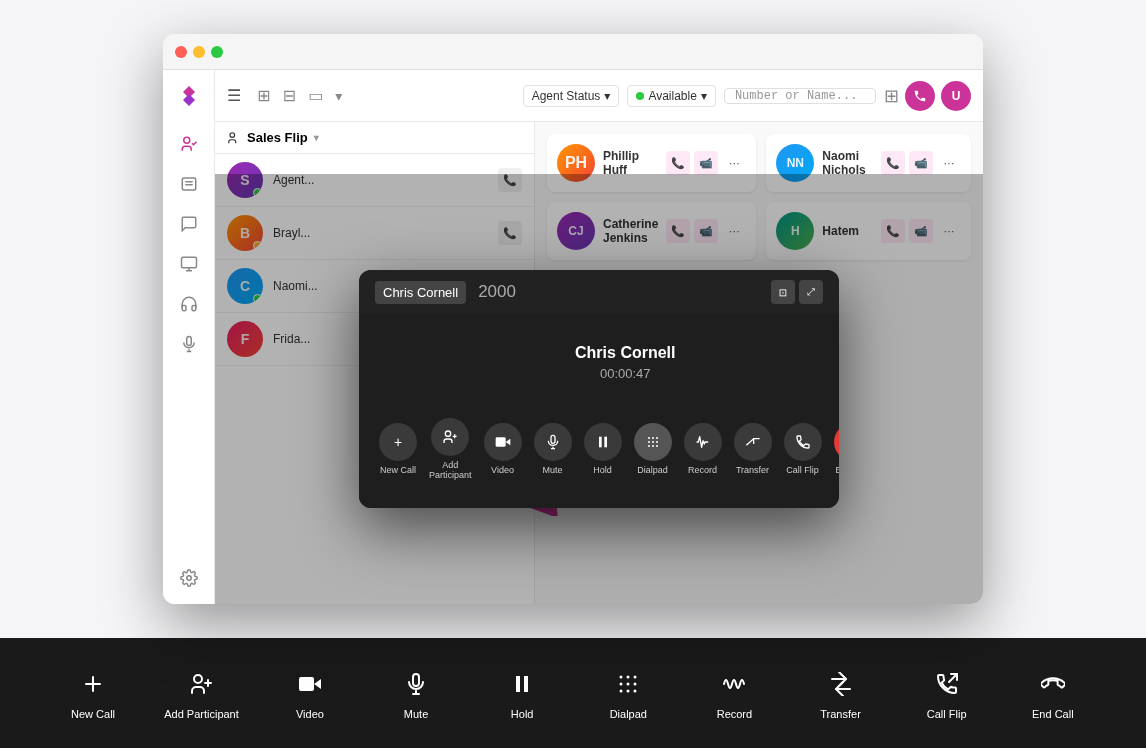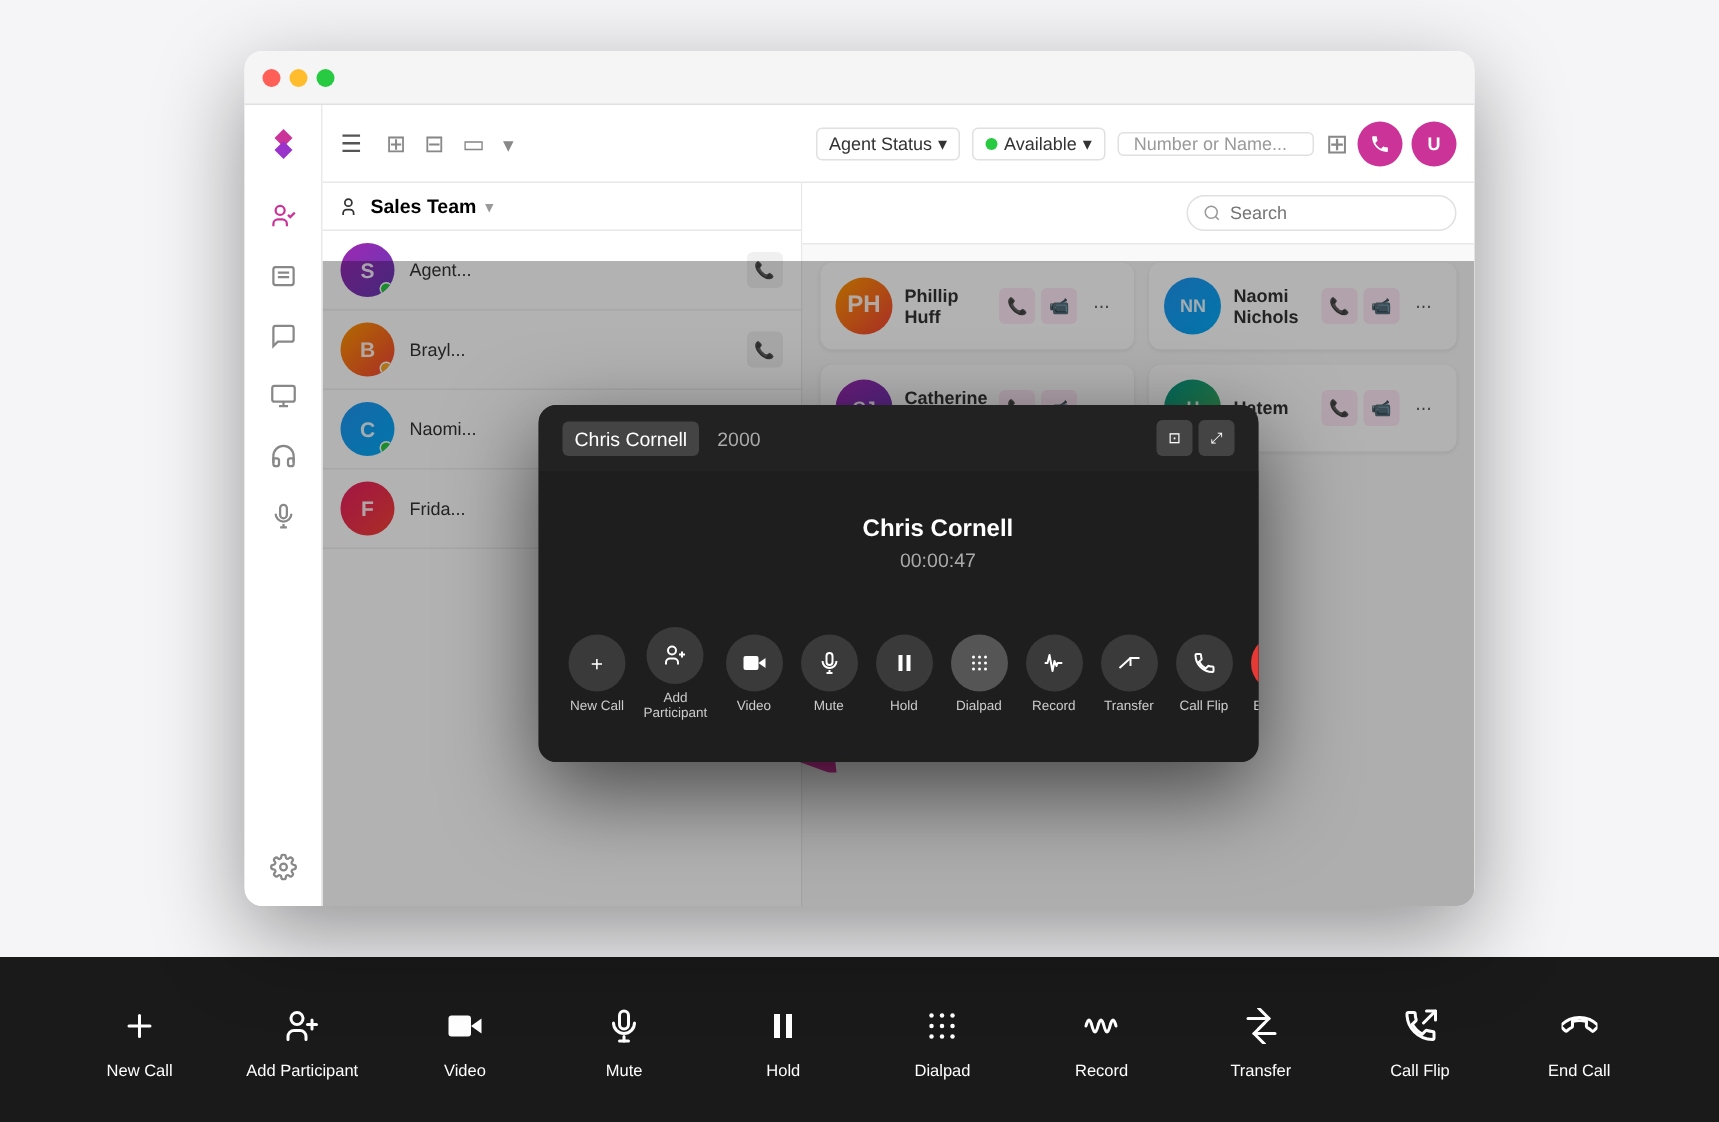--- a/index.html
+++ b/index.html
@@ -103,21 +103,22 @@
     .header-spacer { flex: 1; }
     .status-badge {
       display: flex; align-items: center; gap: 4px;
       font-size: 12px; color: #333; cursor: pointer;
       border: 1px solid #e0e0e0; border-radius: 4px; padding: 3px 8px;
     }
     .status-dot { width: 8px; height: 8px; border-radius: 50%; background: #28ca41; }
     .phone-input-box {
       border: 1px solid #e0e0e0; border-radius: 4px;
       padding: 0 10px; font-size: 12px; color: #999;
-      width: 131px;
+      width: 152px;
+      font-family: Liberation Mono, monospace;
     }
     .avatar-circle {
       width: 30px; height: 30px; border-radius: 50%;
       background: #cc3399;
       display: flex; align-items: center; justify-content: center;
       color: white; font-size: 12px; font-weight: bold;
     }
     .phone-icon-btn {
       width: 30px; height: 30px; border-radius: 50%;
       background: #cc3399;
@@ -260,21 +261,21 @@
       gap: 12px;
     }
     .call-tab {
       color: #fff;
       font-size: 13px;
       font-weight: 500;
       padding: 4px 8px;
       border-radius: 4px;
     }
     .call-tab.active { background: #444; }
-    .call-ext { color: #aaa; font-size: 13px; }
+    .call-ext { color: #aaa; font-size: 17px; }
     .call-header-actions { margin-left: auto; display: flex; gap: 4px; }
     .call-header-btn {
       width: 24px; height: 24px; border-radius: 4px;
       background: #444; display: flex; align-items: center;
       justify-content: center; color: #fff; font-size: 10px; cursor: pointer;
     }
 
     .call-modal-body {
       display: flex;
     }
@@ -490,21 +491,21 @@
         </div>
 
         <div class="main-panel" style="position:relative;">
 
           <div class="contact-list-panel">
             <div class="contact-list-header">
               <svg width="14" height="14" fill="none" stroke="#333" stroke-width="2" viewBox="0 0 24 24">
                 <circle cx="9" cy="7" r="4"></circle>
                   <path d="M3 21v-2a4 4 0 0 1 4-4h4a4 4 0 0 1 4 4v2"></path>
               </svg>
-              <span>Sales Team</span>
+              <span>Sales Flip</span>
               <span style="font-size:10px;color:#999;">▾</span>
             </div>
 
             <div class="contact-item">
               <div class="contact-avatar av-purple">
                 <div class="av-face">S</div>
                 <div class="online-dot"></div>
               </div>
               <span class="contact-name">Agent...</span>
               <div class="contact-actions">
@@ -541,30 +542,20 @@
               <span class="contact-name">Frida...</span>
               <div class="contact-actions">
                 <div class="contact-action-btn" style="color:#cc3399;">📞</div>
                 <div class="contact-action-btn">📹</div>
                 <div class="contact-action-btn">⋯</div>
               </div>
             </div>
           </div>
 
           <div class="right-panel">
-            <div class="right-header">
-              <div class="header-spacer"></div>
-              <div class="search-box">
-                <svg width="12" height="12" fill="none" stroke="#999" stroke-width="2" viewBox="0 0 24 24">
-                    <circle cx="11" cy="11" r="8"></circle>
-                    <line x1="21" y1="21" x2="16.65" y2="16.65"></line>
-                  </svg>
-                <input type="text" placeholder="Search" style="border: none; outline: none; font-size: 12px; width: 100px;">
-              </div>
-            </div>
 
             <div class="right-content">
               <div class="contact-card">
                 <div class="contact-card-avatar av-orange">
                   <div class="av-face" style="font-size:16px;">PH</div>
                 </div>
                 <div>
                   <div class="contact-card-name">Phillip Huff</div>
                 </div>
                 <div class="contact-card-actions">

